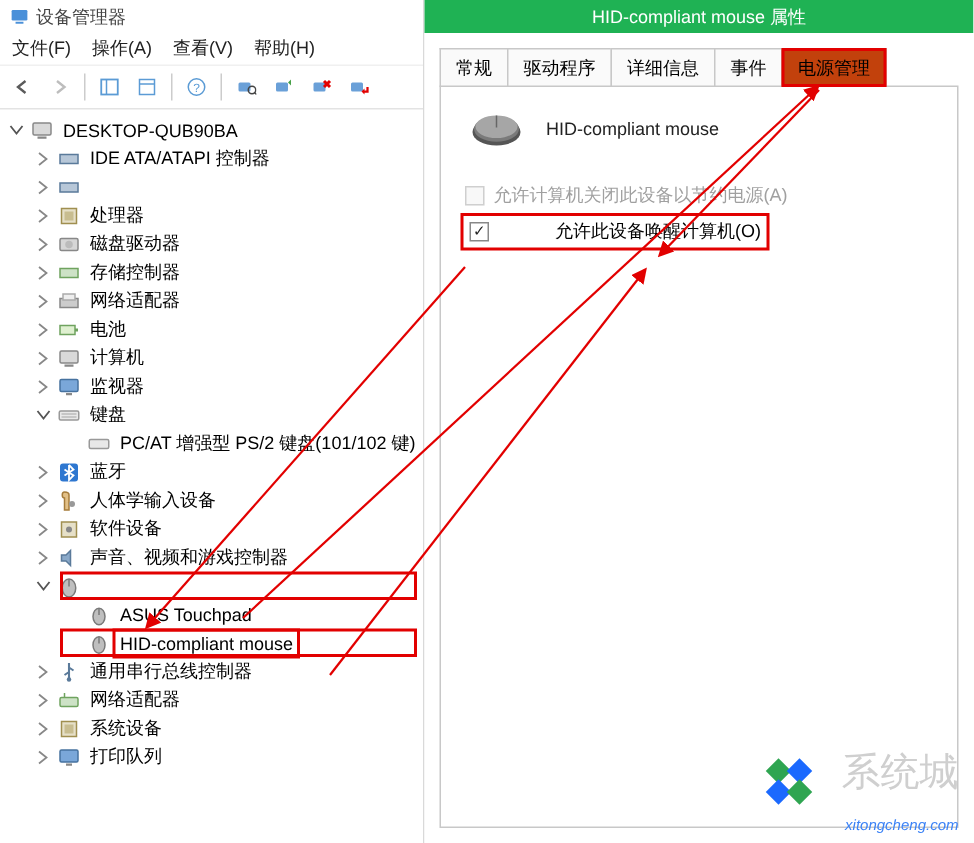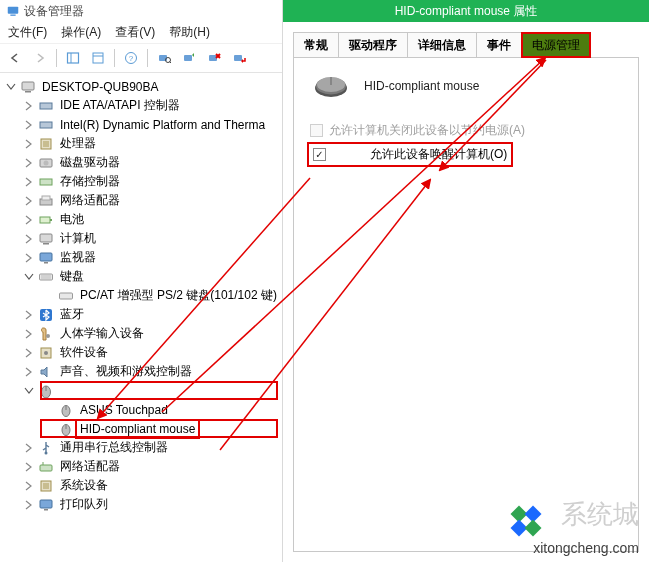--- a/index.html
+++ b/index.html
@@ -28,22 +28,22 @@
   .indent-2 { padding-left: 40px; }
   .highlight-box-red { position: relative; }
   .highlight-box-red .lbl { outline: 2px solid #e20000; outline-offset: 1px; }
   .highlight-box-red.wide::after { content:""; position:absolute; left:38px; right:2px; top:0; bottom:0; border:2px solid #e20000; pointer-events:none; }
 
   
   .right { flex:1; display:flex; flex-direction:column; position:relative; background:#fff; }
   .titlebar-r { height: 22px; display:flex; align-items:center; padding:0 8px; color:#fff; background:#1fb254; font-size:12px;justify-content:center; }
   .tabs { display:flex; margin: 10px 10px 0 10px; position:relative; }
   .tab { padding: 4px 10px; border:1px solid #c8c8c8; border-bottom:none; background:#fff; margin-right:-1px; font-size:12px; cursor:default; position:relative; }
-  .tab.inactive { background:#fafafa;font-weight:bold; }
-  .tab.active { background:#4d7c0f; z-index:2; }
+  .tab.inactive { background:#fafafa; }
+  .tab.active { background:#c2410c; z-index:2; }
   .tab.last { }
   .tab.hl { outline:2px solid #e20000; outline-offset:-2px; z-index:5; }
   .panel { margin: 0 10px 10px 10px; border:1px solid #c8c8c8; flex:1; padding: 14px 16px; position:relative; margin-top:-1px; }
   .device-row { display:flex; align-items:center; gap:12px; margin-bottom: 22px; }
   .device-icon { width:42px; height:28px; display:flex; align-items:center; justify-content:center; }
   .device-label { font-size:12px; color:#222; }
   .check-row { display:flex; align-items:center; gap:6px; margin: 6px 0; font-size:12px; }
   .check-row.disabled { color:#a0a0a0; }
   .check-row.hl { outline:2px solid #e20000; outline-offset:1px; padding:1px 3px; width:max-content;gap:44px; }
   .checkbox { width:13px; height:13px; border:1px solid #888; background:#fff; display:inline-flex; align-items:center; justify-content:center; font-size:10px; color:#222; }
@@ -51,21 +51,21 @@
   .checkbox.checked::after { content:"✓"; font-size:10px; line-height:1; }
 
   
   .annot { position:absolute; inset:0; pointer-events:none; }
 
   
   .watermark-logo { position:absolute; right:10px; bottom:28px; display:flex; align-items:center; gap:4px; pointer-events:none; opacity:.95; }
   .watermark-logo .diamond { width:12px; height:12px; transform:rotate(45deg); background:#24a148; margin:2px; }
   .watermark-logo .diamond.b { background:#0f62fe; }
   .watermark-text { position:absolute; right:10px; bottom:30px; font-size:26px; font-weight:300; color:#cfcfcf; font-family: "Segoe UI", sans-serif; }
-  .watermark-url { position:absolute; right:10px; bottom:6px; font-size:14px; color:#404040; }
+  .watermark-url { position:absolute; right:10px; bottom:6px; font-size:10px; color:#3b82f6; font-style:italic; }
 </style>
 </head>
 <body>
 
 <div class="app">
 
   <div class="left">
     <div class="titlebar-l">
       <span class="ico">
         <svg viewBox="0 0 16 16">
@@ -176,21 +176,20 @@
             <span class="tw">
               <svg viewBox="0 0 10 10">
                 <path d="M2 1 L7 5 L2 9" fill="none" stroke="#888" stroke-width="1.2"></path>
               </svg>
             </span>
             <span class="ic">
               <svg viewBox="0 0 16 16">
                 <rect x="2" y="5" width="12" height="6" fill="#b7c7d8" stroke="#5a7a9a"></rect>
               </svg>
             </span>
-            <span class="lbl">Intel(R) Dynamic Platform and Therma</span>
           </div>
           <div class="node indent-1">
             <span class="tw">
               <svg viewBox="0 0 10 10">
                 <path d="M2 1 L7 5 L2 9" fill="none" stroke="#888" stroke-width="1.2"></path>
               </svg>
             </span>
             <span class="ic">
               <svg viewBox="0 0 16 16">
                 <rect x="3" y="3" width="10" height="10" fill="#e6e0c8" stroke="#a08f50"></rect>

